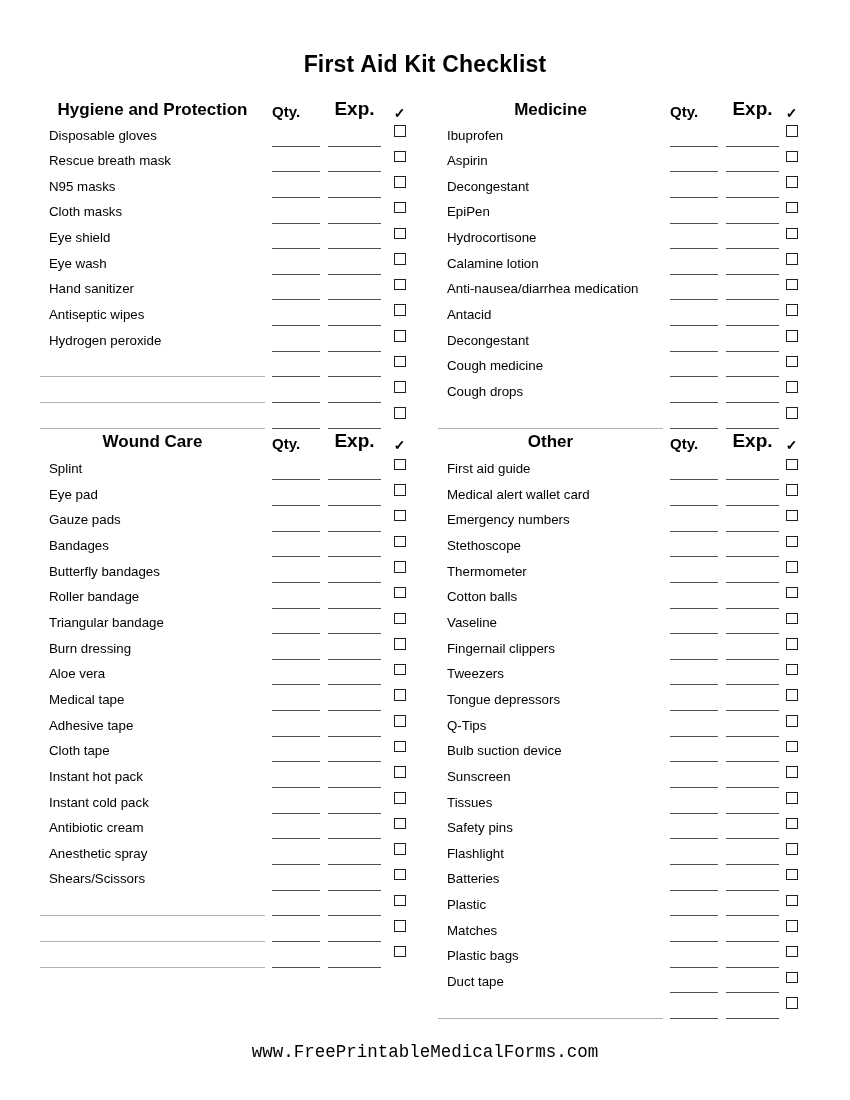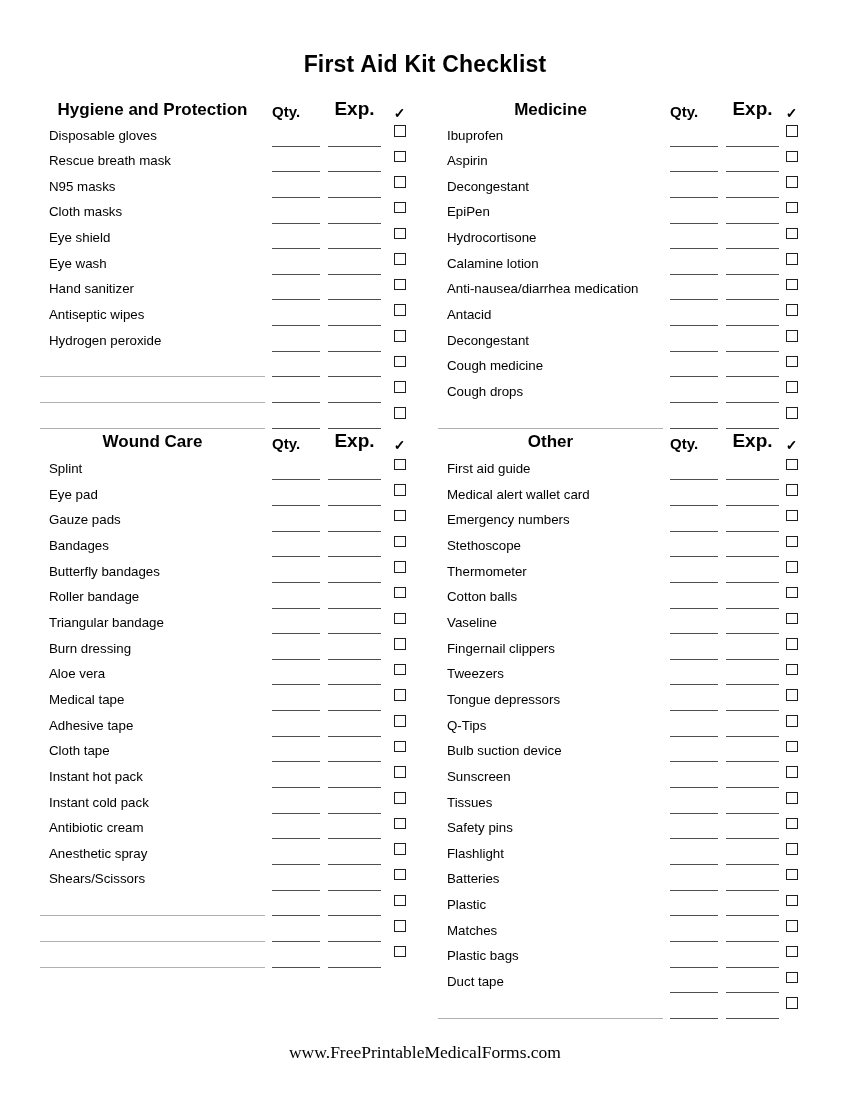--- a/index.html
+++ b/index.html
@@ -74,21 +74,21 @@
   .row .cbx {
     position: absolute; right: 0.5px; top: 2px;
     width: 9.5px; height: 9.5px;
     border: 1.6px solid #202020;
     background: #ffffff;
   }
   .footer {
     position: absolute;
     top: 1042px; left: 0; width: 100%;
     text-align: center;
-    font-family: Liberation Serif, serif;
+    font-family: Liberation Mono, monospace;
     font-size: 17.5px;
   }
 </style>
 </head>
 <body>
 
 <div class="page">
   <h1 class="title">First Aid Kit Checklist</h1>
 
   <div class="col col-left">

